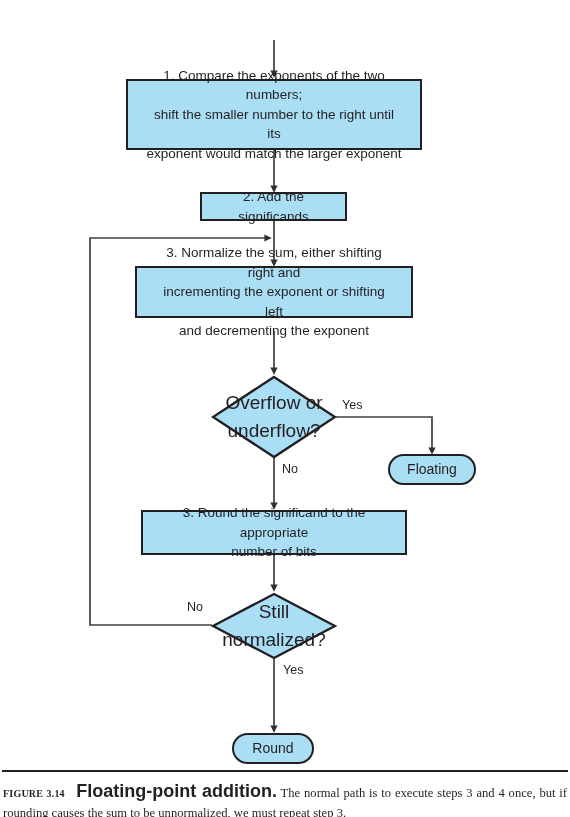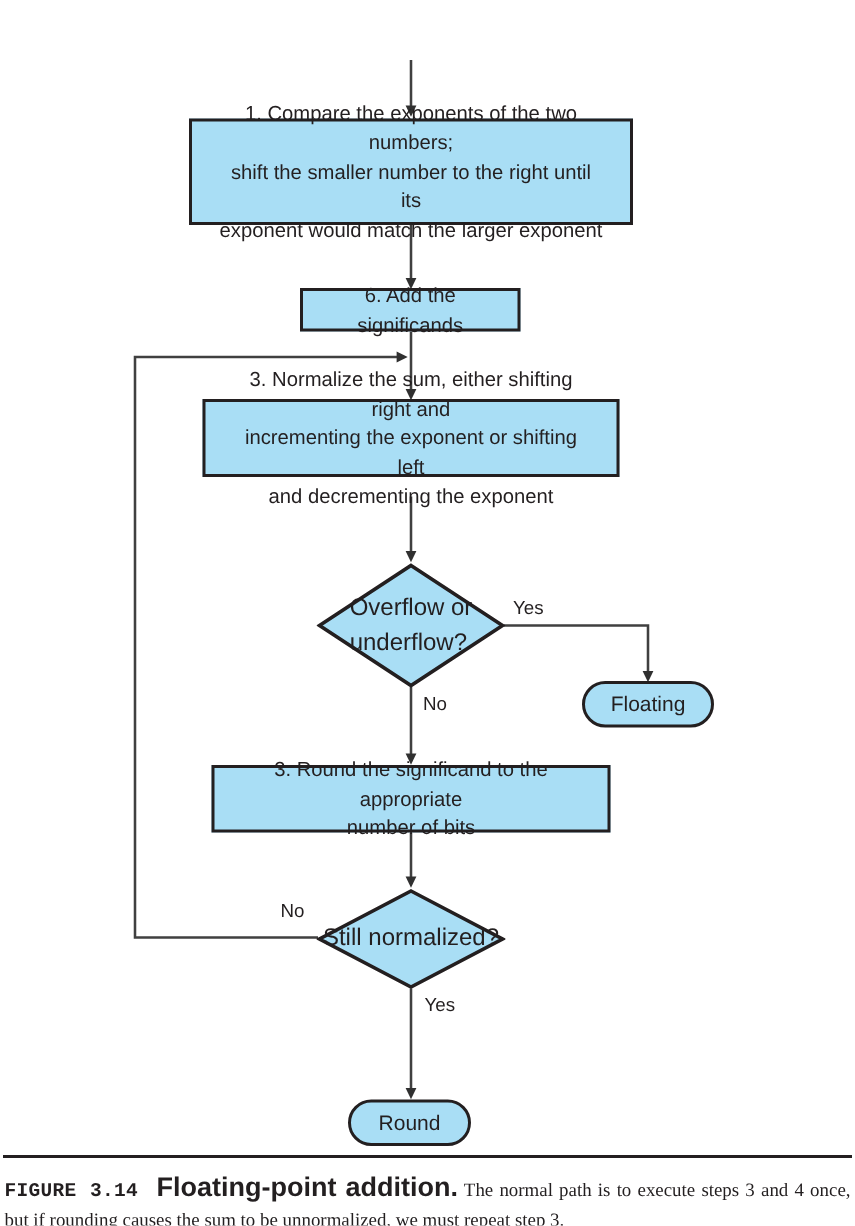--- a/index.html
+++ b/index.html
@@ -15,33 +15,33 @@
         text-align:center;color:#231f20;line-height:1.45;z-index:2;}
 
   .terminal{border-radius:999px;font-size:14px;}
   .process{font-size:13.5px;}
   .process .inner{padding:0 18px;white-space:pre-line;}
 
   .diamond-wrap{position:absolute;z-index:2;}
   .diamond-wrap svg{position:absolute;left:0;top:0;}
   .diamond-label{position:absolute;left:0;top:0;width:100%;height:100%;
         display:flex;align-items:center;justify-content:center;
-        font-size:16px;line-height:1.45;
+        text-align:center;font-size:19px;line-height:1.45;
         color:#231f20;white-space:pre-line;}
 
   .edge-label{position:absolute;font-size:12.5px;color:#231f20;z-index:3;
         background:#ffffff;padding:0 2px;text-align:center;}
 
   
   #caption{position:absolute;left:0;top:770px;width:570px;}
   #caption-rule{height:2px;background:#231f20;margin:0 2px 7px 2px;}
   #caption-text{font-family:"Liberation Serif",serif;font-size:12.6px;
         line-height:1.42;color:#231f20;padding:0 3px;text-align:justify;}
-  #caption-text .figlabel{font-family:Liberation Mono, monospace;
-        font-weight:bold;font-size:13px;letter-spacing:.2px;}
+  #caption-text .figlabel{font-family:Liberation Serif, serif;
+        font-weight:bold;font-size:10px;letter-spacing:.2px;}
   #caption-text .figtitle{font-family:"Liberation Sans",sans-serif;
         font-weight:bold;font-size:18px;}
 </style>
 </head>
 <body>
 
 <div id="chart">
 
   <svg id="wires" viewBox="0 0 570 770" width="570" height="770">
     <defs>
@@ -72,21 +72,21 @@
   </svg>
 
 
   <div class="node process" style="left:126px;top:79px;width:296px;height:71px;">
     <span class="inner">1.  Compare the exponents of the two numbers;
 shift the smaller number to the right until its
 exponent would match the larger exponent</span>
   </div>
 
   <div class="node process" style="left:200px;top:192px;width:147px;height:29px;">
-    <span class="inner">6. Add the significands</span>
+    <span class="inner">2. Add the significands</span>
   </div>
 
   <div class="node process" style="left:135px;top:266px;width:278px;height:52px;">
     <span class="inner">3. Normalize the sum, either shifting right and
 incrementing the exponent or shifting left
 and decrementing the exponent</span>
   </div>
 
   <div class="diamond-wrap" style="left:211px;top:375px;width:126px;height:84px;">
     <svg width="126" height="84" viewBox="0 0 126 84">

